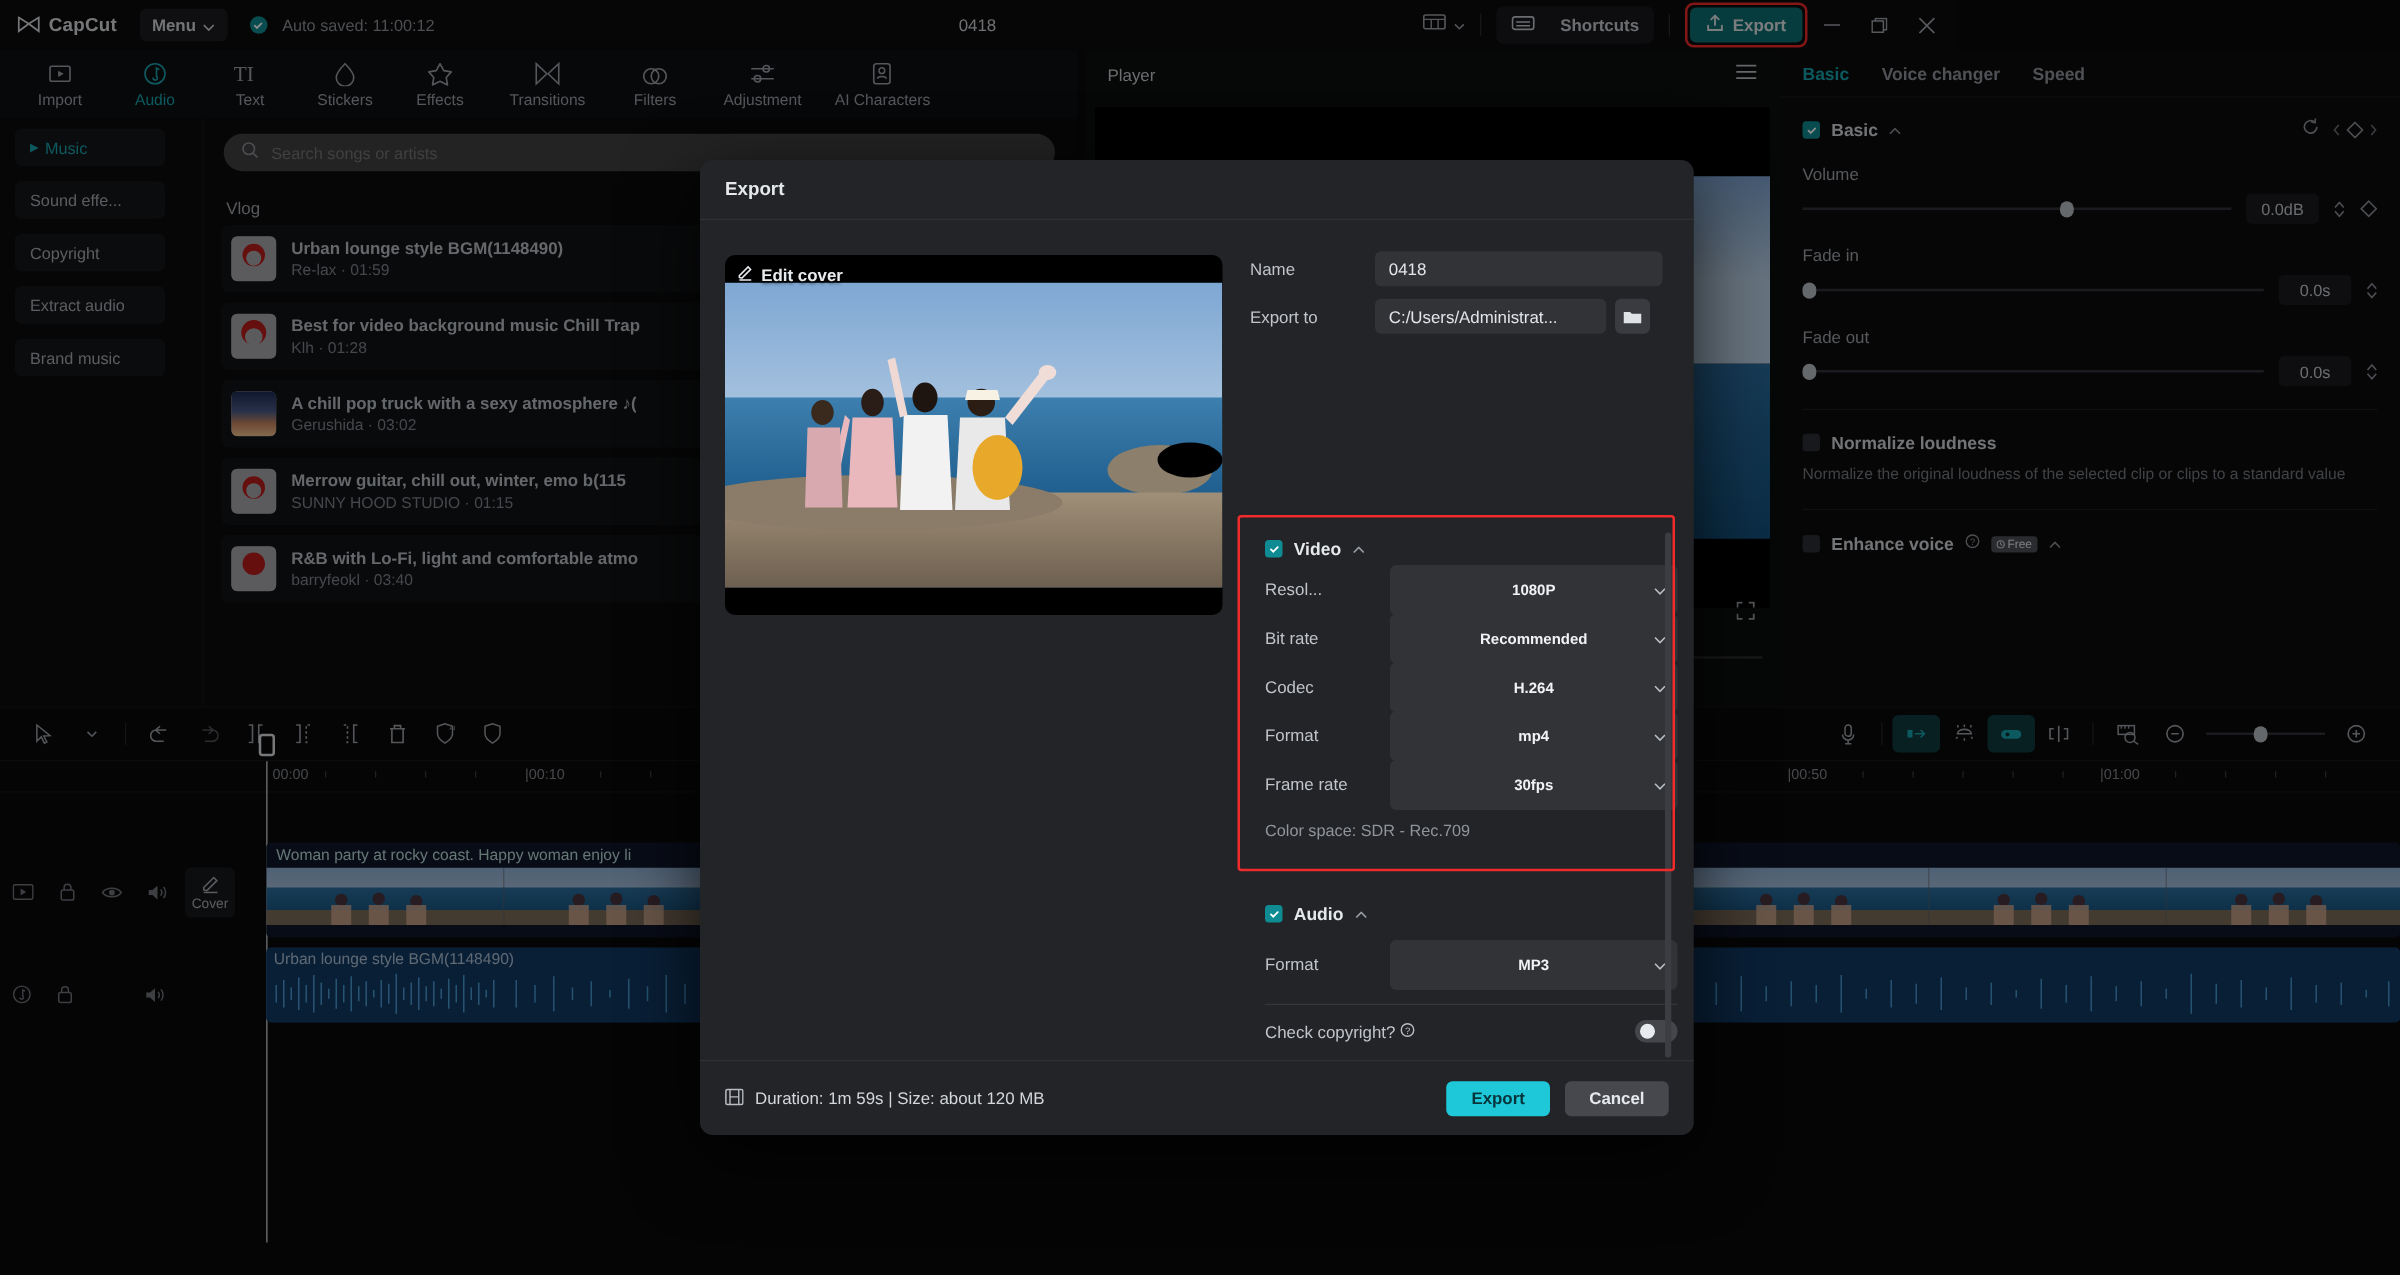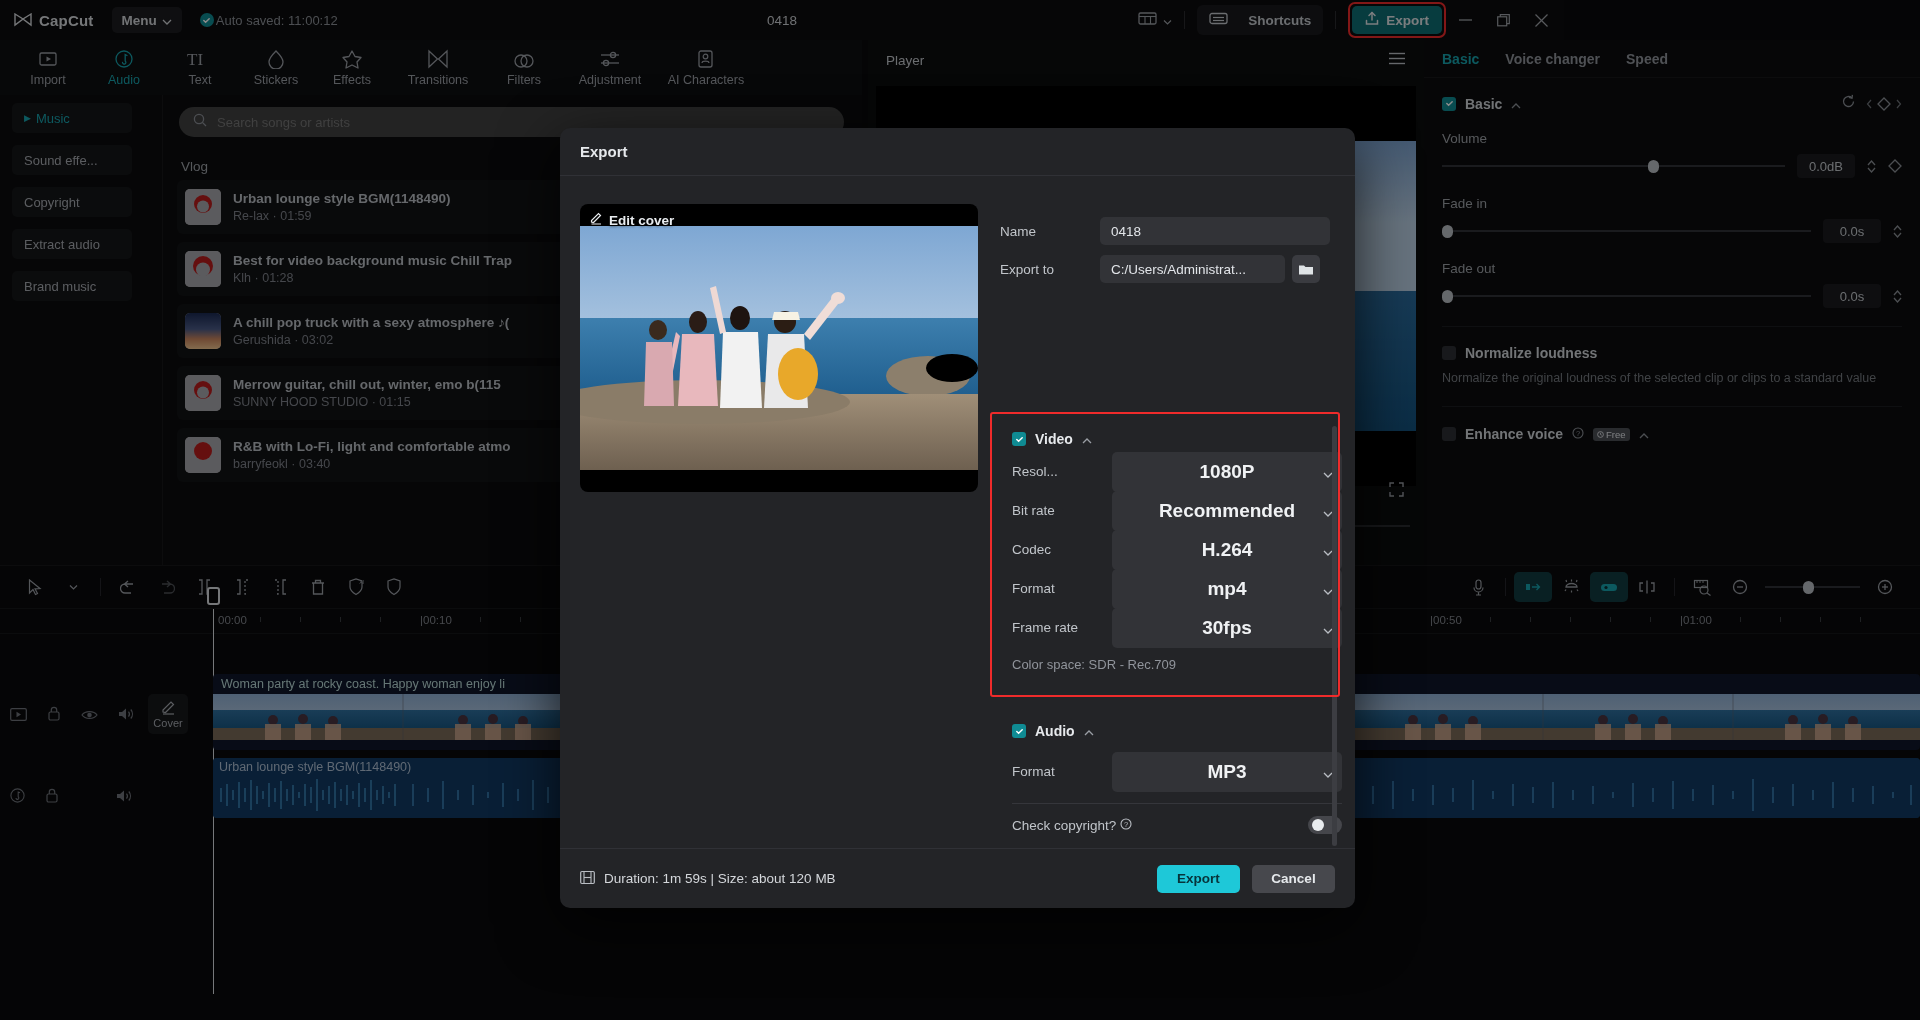--- a/index.html
+++ b/index.html
@@ -18,21 +18,21 @@
     background: #0c0c0d; display: flex; align-items: center;
   }
   .logo-wrap { display:flex; align-items:center; gap:7px; margin-left: 14px; }
   .logo-mark { width:18px; height:14px; position:relative; }
   .logo-text { font-size: 15px; font-weight: 700; color:#d6d9dd; letter-spacing:.2px; }
   .menu-btn {
     margin-left: 18px; height: 26px; padding: 0 10px; border-radius: 5px;
     background:#1c1d20; display:flex; align-items:center; gap:5px;
     font-size:13.5px; font-weight:700; color:#cfd2d6; cursor:pointer;
   }
-  .autosave { margin-left:18px; display:flex; align-items:center; gap:2px; font-size:13px; color:#8b8f96; }
+  .autosave { margin-left:18px; display:flex; align-items:center; gap:12px; font-size:13px; color:#8b8f96; }
   .check-circle { width:14px; height:14px; border-radius:50%; background:#0f8b93; display:flex; align-items:center; justify-content:center; }
   .check-circle svg { width:9px; height:9px; }
   .proj-title {
     position:absolute; left:0; right:0; text-align:center;
     font-size:13.5px; color:#c9ccd1; pointer-events:none;
   }
   .tb-right { margin-left:auto; display:flex; align-items:center; gap:0px; padding-right: 4px; }
   .tb-sep { width:1px; height:18px; background:#2a2b2f; margin: 0 12px; }
   .layout-btn { display:flex; align-items:center; gap:6px; cursor:pointer; color:#9a9ea5; }
   .shortcuts-btn {
@@ -160,37 +160,37 @@
   .cover {
     position:absolute; top:28px; left:20px; width:398px; height:288px;
     border-radius:8px; background:#000; overflow:hidden;
   }
   .cover-img { position:absolute; top:22px; left:0; width:398px; height:244px; }
   .editcover {
     position:absolute; top:8px; left:10px; display:flex; align-items:center; gap:6px;
     font-size:13.5px; font-weight:700; color:#e9ecef; cursor:pointer; z-index:3;
     text-shadow: 0 1px 3px rgba(0,0,0,.8);
   }
-  .form { position:absolute; top:36px; left:440px; width:330px; }
+  .form { position:absolute; top:20px; left:440px; width:330px; }
   .frow { display:flex; align-items:center; height:38px; }
   .frow .lbl { width:100px; font-size:13.5px; color:#c1c5ca; flex:none; }
   .tinput { flex:1; height:28px; border-radius:5px; background:#323337; display:flex; align-items:center;
             padding:0 11px; font-size:13.5px; color:#e2e5e9; cursor:text; }
   .folder-btn { width:28px; height:28px; border-radius:5px; background:#3a3b40; margin-left:7px;
                 display:flex; align-items:center; justify-content:center; cursor:pointer; color:#dfe3e6; }
   .sec-hl { position:absolute; top:236px; left:430px; width:350px; height:285px;
             border:2px solid #ef2b2b; border-radius:3px; pointer-events:none; z-index:5; }
   .sec { position:absolute; left:452px; width:330px; }
   .sec-head { display:flex; align-items:center; gap:9px; height:26px; }
   .sec-head .t { font-size:14px; font-weight:700; color:#e6e9ec; }
   .srow { display:flex; align-items:center; height:39px; }
   .srow .lbl { width:100px; font-size:13.5px; color:#c1c5ca; flex:none; }
   .select { flex:1; height:40px; border-radius:5px; background:#323337; position:relative;
             display:flex; align-items:center; justify-content:center; cursor:pointer;
-            font-size:19px; font-weight:700; color:#f0f2f4; }
+            font-size:12px; font-weight:700; color:#f0f2f4; }
   .select .chev { position:absolute; right:9px; color:#b9bdc3; }
   .colorspace { font-size:13px; color:#90949b; margin-top:10px; }
   .sec-div { height:1px; background:#35363b; margin:12px 0 4px 0; }
   .copyrow { display:flex; align-items:center; height:34px; }
   .copyrow .lbl { font-size:13.5px; color:#c1c5ca; display:flex; align-items:center; gap:4px; }
   .toggle { margin-left:auto; width:34px; height:18px; border-radius:9px; background:#45464b; position:relative; cursor:pointer; }
   .toggle .k { position:absolute; top:3px; left:4px; width:12px; height:12px; border-radius:50%; background:#e8ebee; }
   .dlg-scroll { position:absolute; top:250px; right:18px; width:5px; height:420px; border-radius:3px; background:#3c3d42; }
   .dlg-foot { position:absolute; bottom:0; left:0; right:0; height:60px; border-top:1px solid #303136;
               display:flex; align-items:center; padding:0 20px; }

